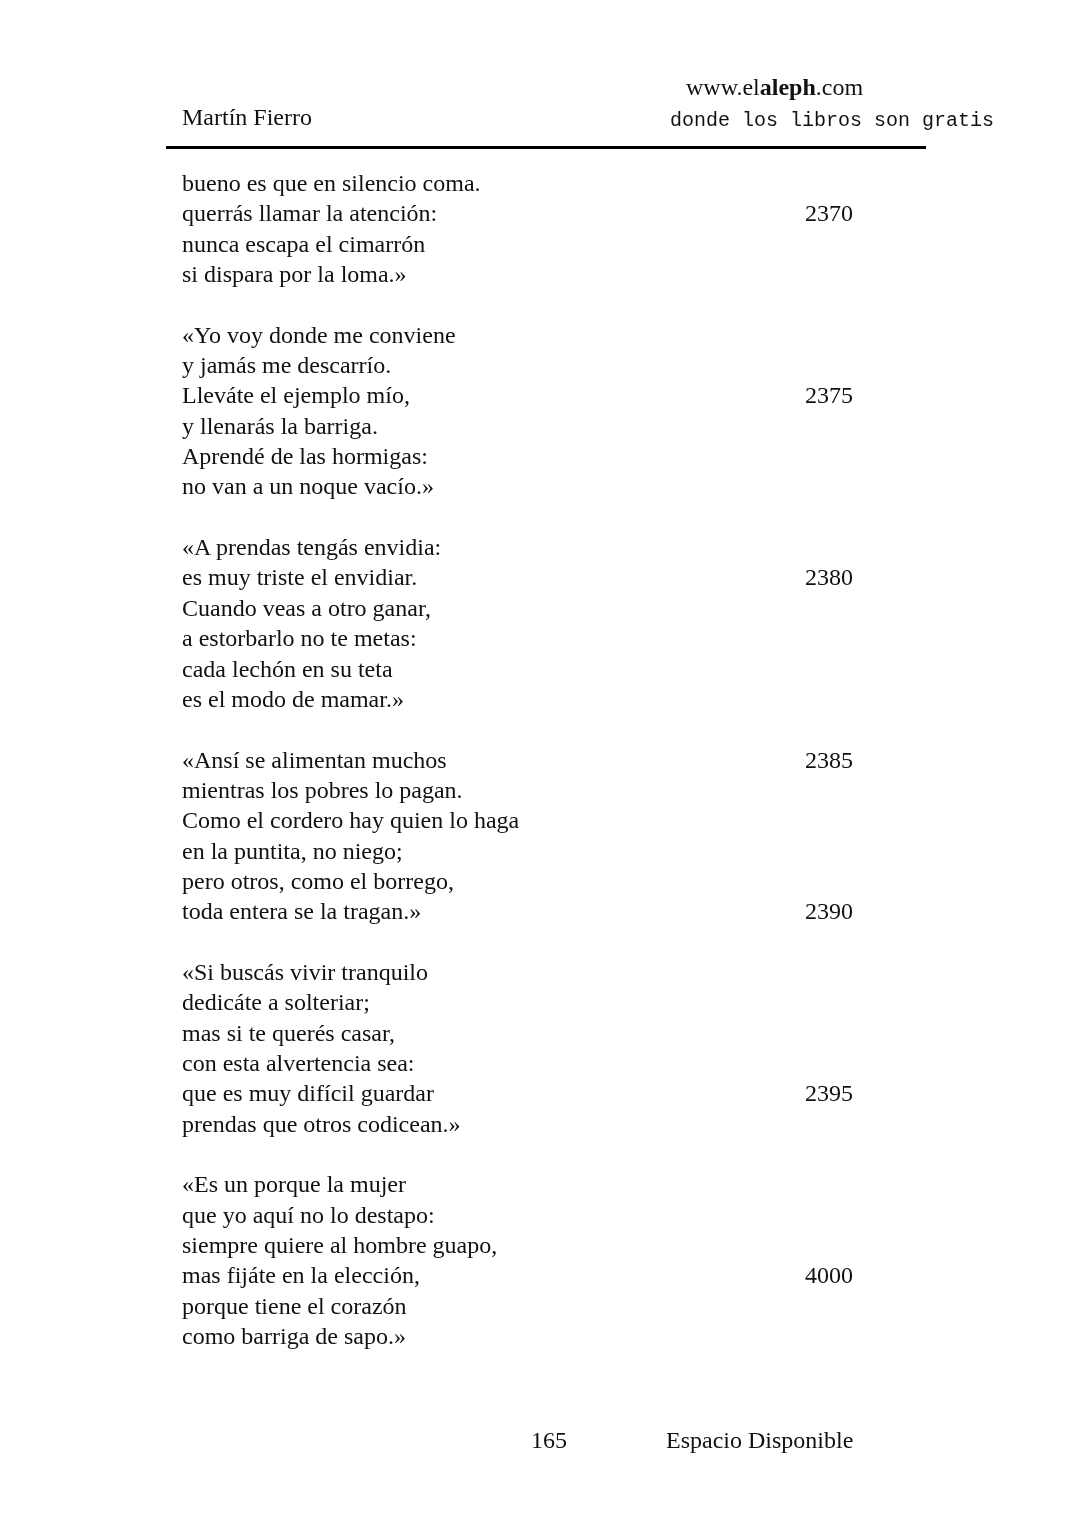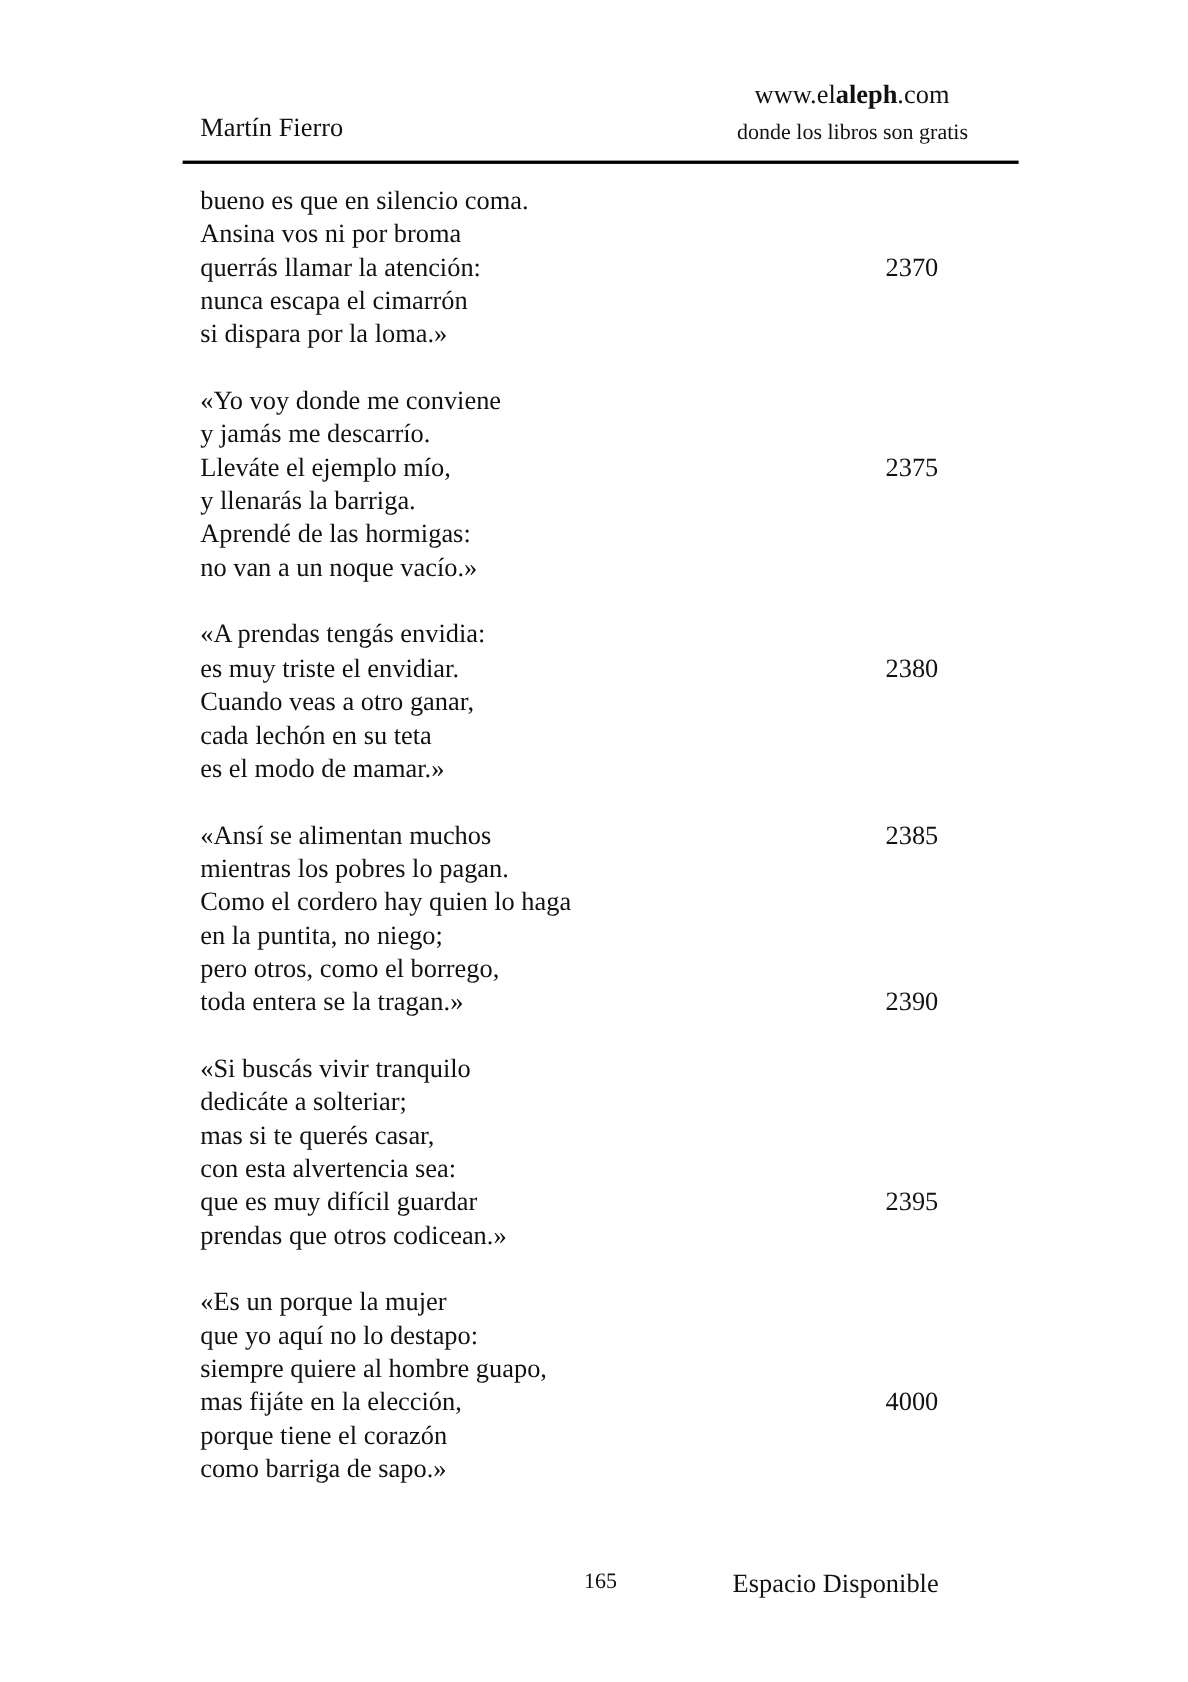--- a/index.html
+++ b/index.html
@@ -1,61 +1,61 @@
 <!DOCTYPE html>
 <html><head>
   <meta charset="utf-8">
   <style>
     html, body { margin: 0; padding: 0; background: #ffffff; }
     body { width: 1080px; height: 1529px; position: relative; overflow: hidden;
            font-family: "Liberation Serif", "DejaVu Serif", serif; color: #111; }
     .header-title { position: absolute; left: 182px; top: 104px; font-size: 24px; }
     .header-site { position: absolute; left: 686px; top: 74px; font-size: 24px; }
     .header-site b { font-weight: bold; }
-    .header-tagline { position: absolute; left: 670px; top: 109px; font-size: 20px; }
+    .header-tagline { position: absolute; left: 670px; top: 109px; font-size: 20px; font-family: Liberation Mono, monospace; }
     .header-rule { position: absolute; left: 166px; top: 146px; width: 760px; height: 3px; background: #000; }
     .poem { position: absolute; left: 182px; top: 168px; width: 700px; }
     .line { position: relative; height: 30.35px; line-height: 30.35px; font-size: 24px; white-space: nowrap; }
     .blank { height: 30.35px; }
     .num { position: absolute; left: 623px; top: 0; font-size: 24px; }
-    .footer-page { position: absolute; left: 531px; top: 1427px; font-size: 20px; }
+    .footer-page { position: absolute; left: 531px; top: 1427px; font-size: 24px; }
     .footer-note { position: absolute; left: 666px; top: 1427px; font-size: 24px; }
   </style>
 </head>
 <body>
 
 <div>
   <div class="header-title">Martín Fierro</div>
   <div class="header-site"><span>www.el</span><b>aleph</b><span>.com</span></div>
   <div class="header-tagline">donde los libros son gratis</div>
   <div class="header-rule"></div>
 </div>
 
 <div class="poem" id="poem">
     <div>
       <div class="line"><span>bueno es que en silencio coma.</span></div>
-      <div class="line"><span>Ansina vos ni por broma</span></div>
       <div class="line"><span>querrás llamar la atención:</span><span class="num">2370</span></div>
       <div class="line"><span>nunca escapa el cimarrón</span></div>
       <div class="line"><span>si dispara por la loma.»</span></div>
     </div>
     <div class="blank"></div>
     <div>
       <div class="line"><span>«Yo voy donde me conviene</span></div>
       <div class="line"><span>y jamás me descarrío.</span></div>
       <div class="line"><span>Lleváte el ejemplo mío,</span><span class="num">2375</span></div>
       <div class="line"><span>y llenarás la barriga.</span></div>
       <div class="line"><span>Aprendé de las hormigas:</span></div>
       <div class="line"><span>no van a un noque vacío.»</span></div>
     </div>
     <div class="blank"></div>
     <div>
       <div class="line"><span>«A prendas tengás envidia:</span></div>
       <div class="line"><span>es muy triste el envidiar.</span><span class="num">2380</span></div>
       <div class="line"><span>Cuando veas a otro ganar,</span></div>
+      <div class="line"><span>a estorbarlo no te metas:</span></div>
       <div class="line"><span>cada lechón en su teta</span></div>
       <div class="line"><span>es el modo de mamar.»</span></div>
     </div>
     <div class="blank"></div>
     <div>
       <div class="line"><span>«Ansí se alimentan muchos</span><span class="num">2385</span></div>
       <div class="line"><span>mientras los pobres lo pagan.</span></div>
       <div class="line"><span>Como el cordero hay quien lo haga</span></div>
       <div class="line"><span>en la puntita, no niego;</span></div>
       <div class="line"><span>pero otros, como el borrego,</span></div>

